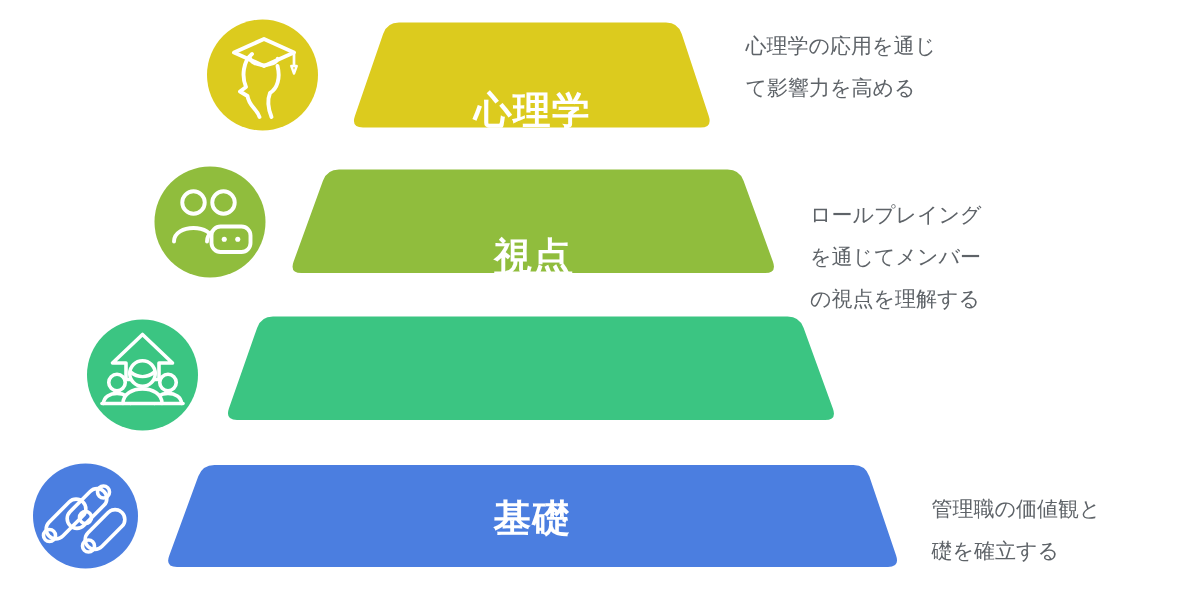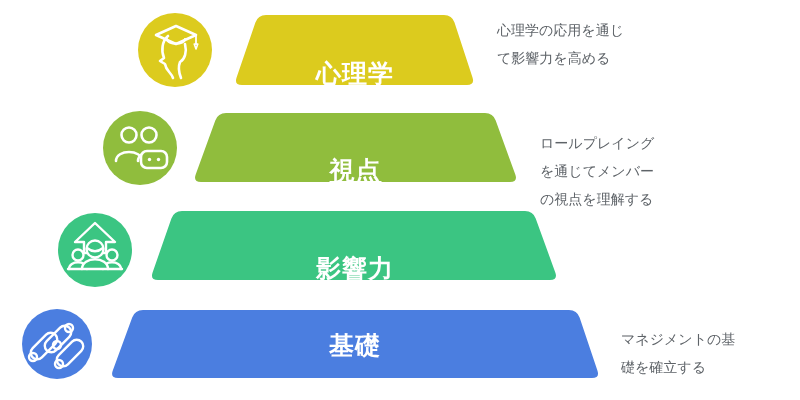--- a/index.html
+++ b/index.html
@@ -96,24 +96,23 @@
       <rect x="6.5" y="-7" width="13" height="32" rx="6.5" transform="rotate(45 13 9)"></rect>
       <circle cx="-24" cy="13" r="4"></circle>
       <circle cx="12" cy="-16" r="4"></circle>
       <circle cx="2" cy="20" r="4"></circle>
       <circle cx="0" cy="1" r="4"></circle>
     </g>
   </svg>
 
   <div class="level-label" style="left:230px; top:15px; width:250px; height:70px;">心理学</div>
   <div class="level-label" style="left:193px; top:113px; width:325px; height:69px;text-decoration:underline;">視点</div>
-  <div class="level-label" style="left:150px; top:211px; width:410px; height:69px;">影響力</div>
   <div class="level-label" style="left:110px; top:296px; width:490px; height:52px;text-align:right;">基礎</div>
 
   <div class="level-desc" style="left:497px; top:16px;">心理学の応用を通じ
 て影響力を高める</div>
   <div class="level-desc" style="left:540px; top:104px;margin-top:25px;">ロールプレイング
 を通じてメンバー
 の視点を理解する</div>
-  <div class="level-desc" style="left:621px; top:325px;">マネジメントの基
+  <div class="level-desc" style="left:621px; top:325px;">管理職の価値観と
 礎を確立する</div>
 
 </div>
 
 </body></html>

